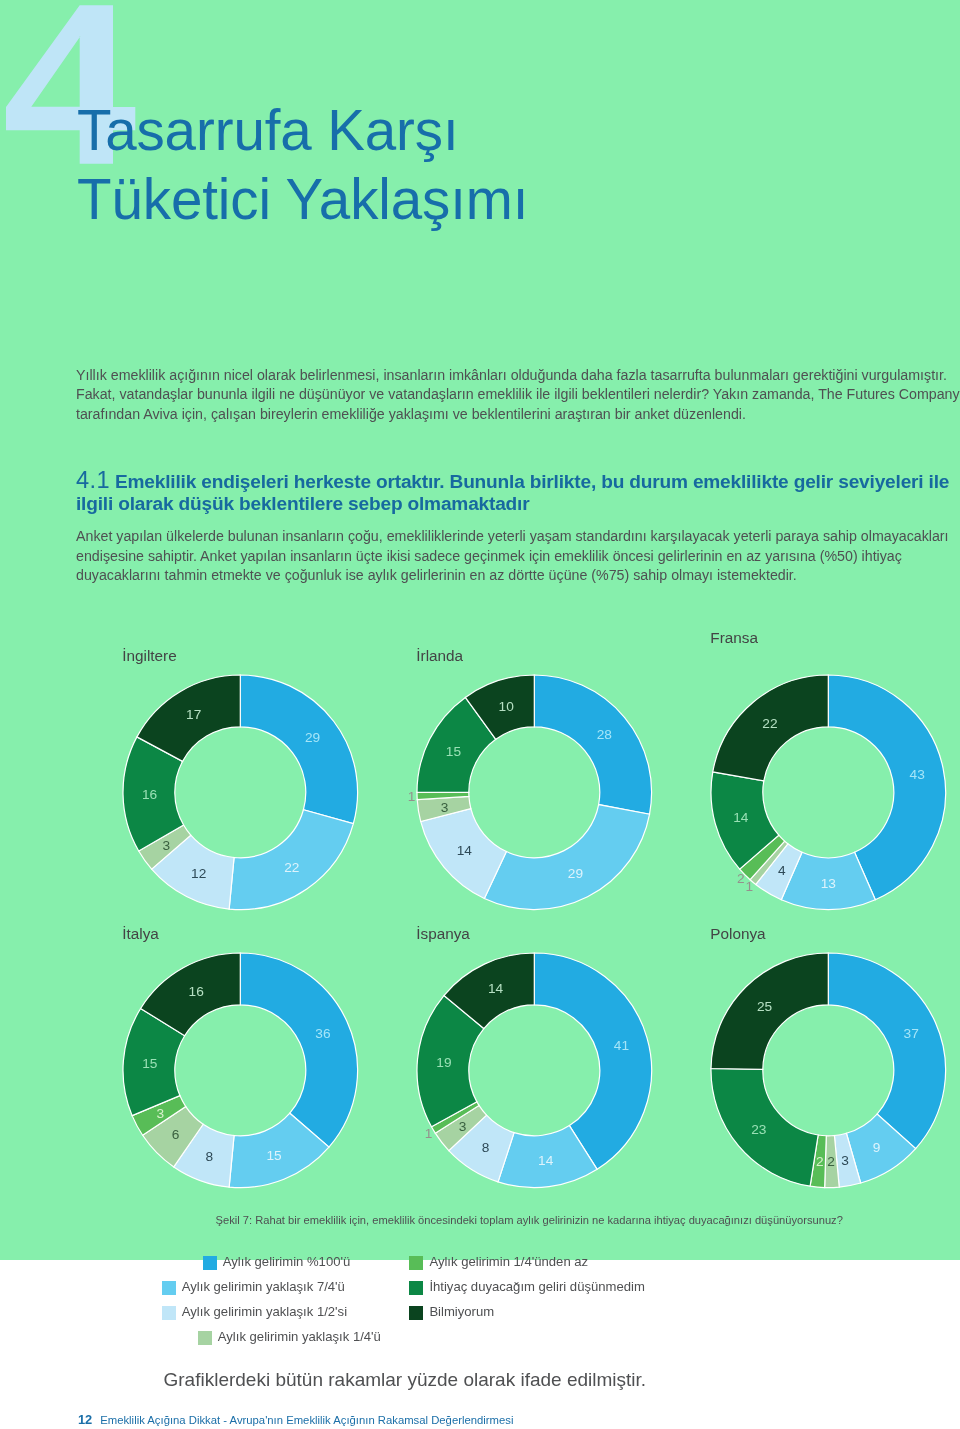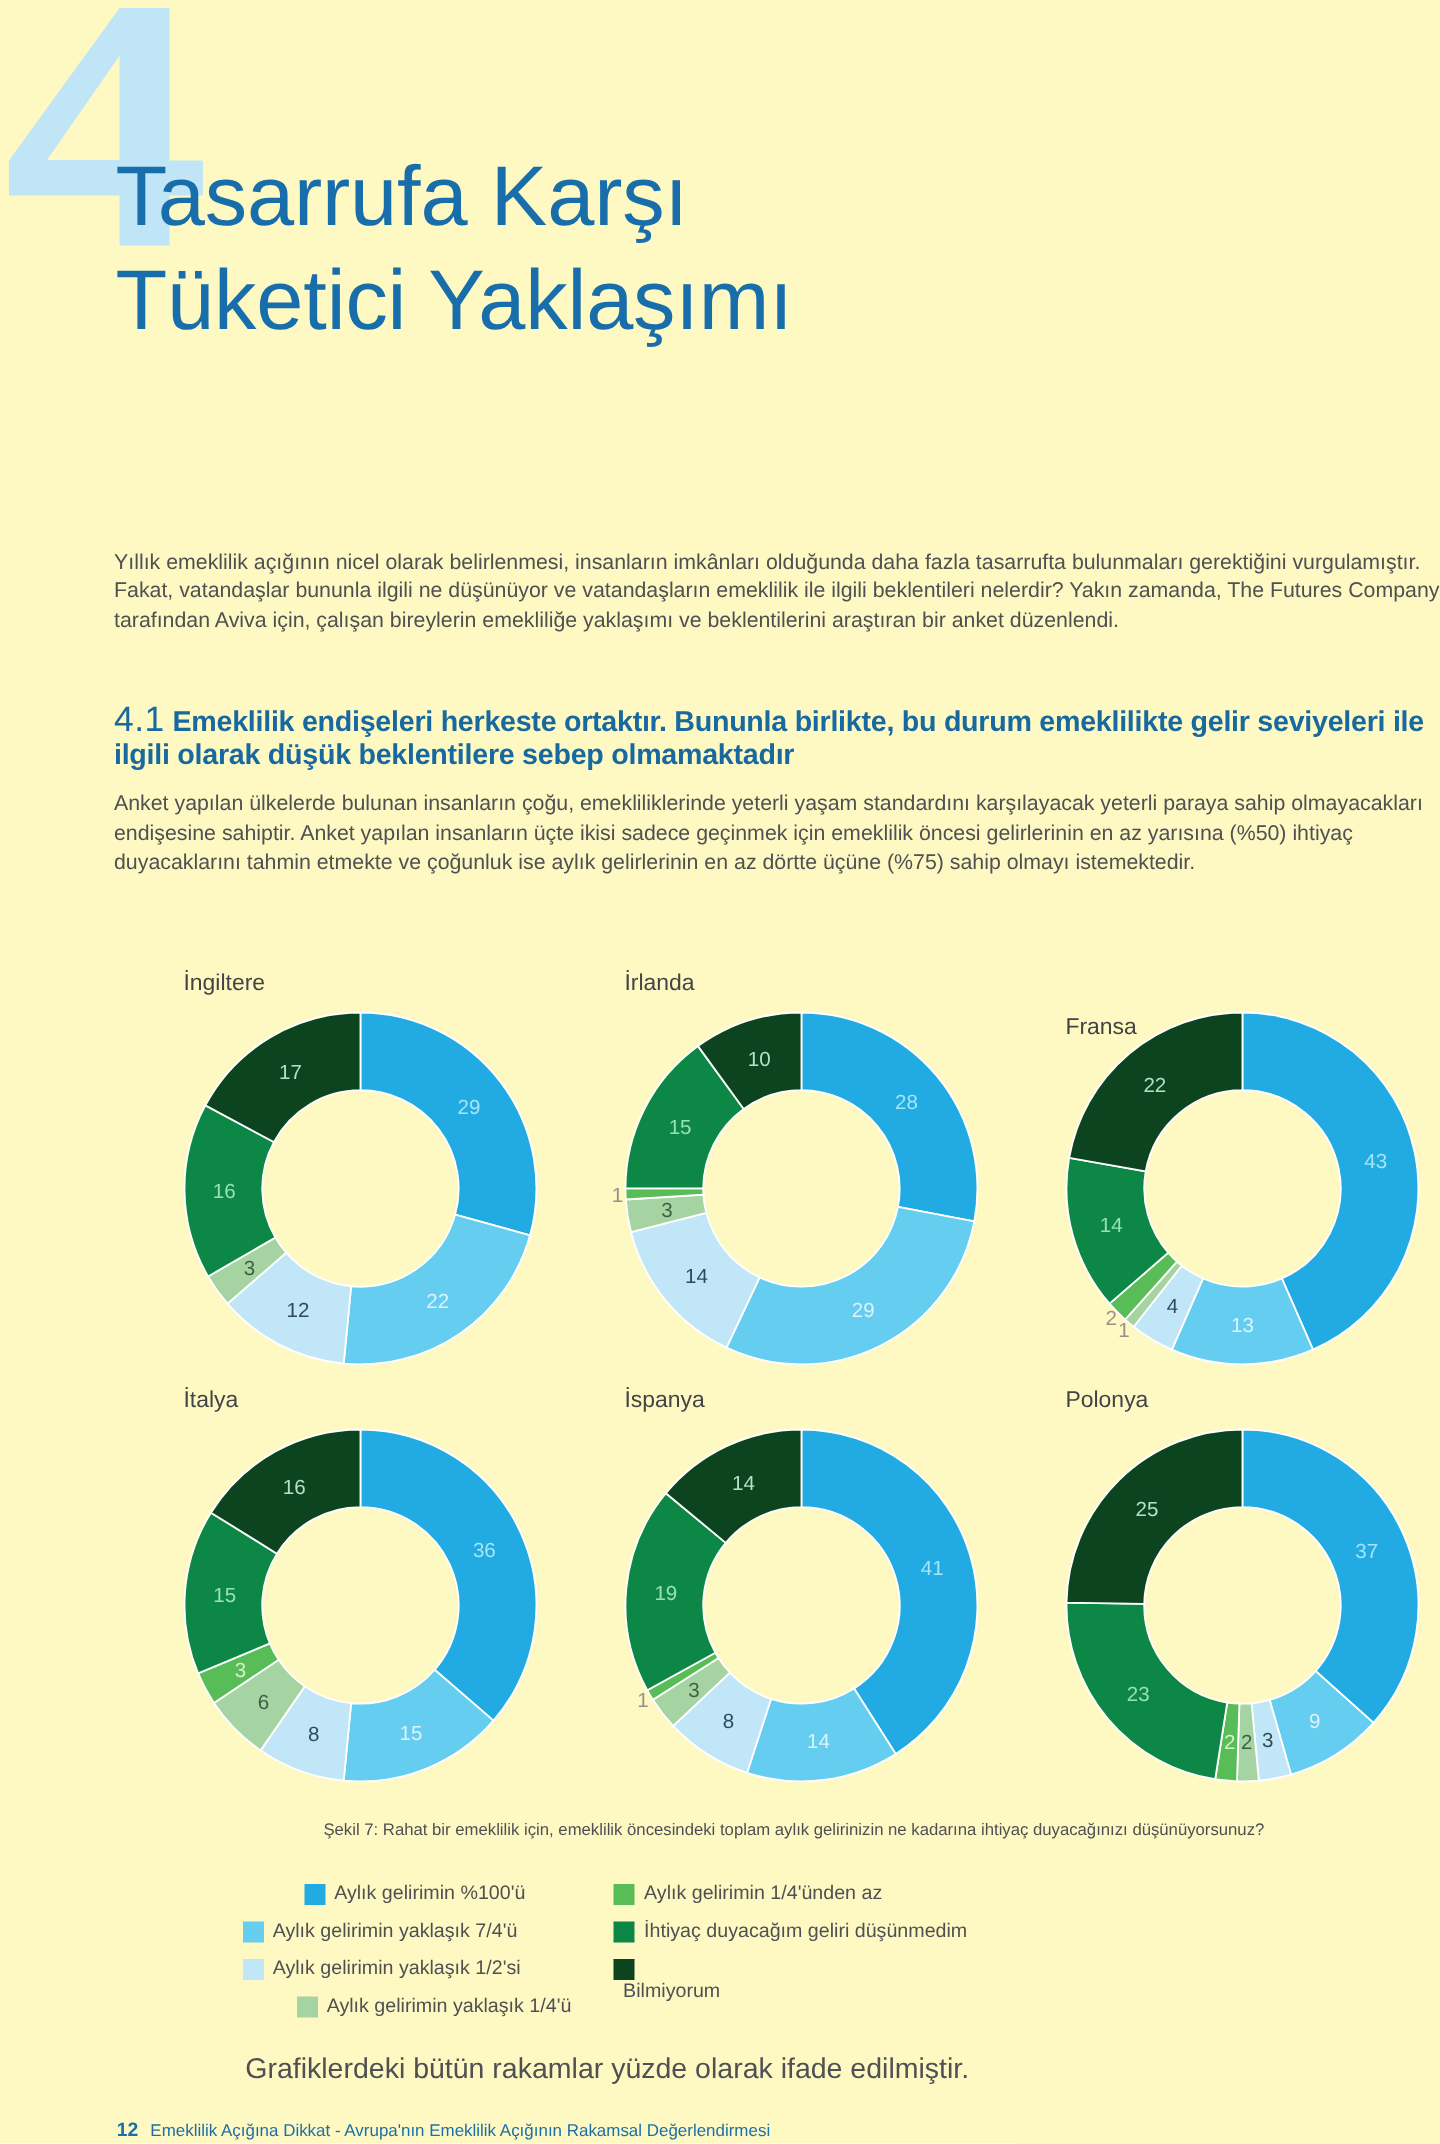--- a/index.html
+++ b/index.html
@@ -1,20 +1,20 @@
 <!DOCTYPE html>
 <html><head>
 <meta charset="utf-8">
 <title>Tasarrufa Karsi Tuketici Yaklasimi</title>
 <style>
   html,body{margin:0;padding:0;background:#ffffff;}
   body{width:960px;height:1429px;
        font-family:"Liberation Sans","DejaVu Sans",sans-serif;
        color:#58595b;position:relative;overflow:hidden;}
-  .page{position:relative;width:960px;height:1429px;background:#fef9c3;}
+  .page{position:relative;width:960px;height:1260px;background:#86efac;}
 
   
   #big-number{position:absolute;left:0;top:0;width:160px;height:180px;}
   #big-number svg{display:block;}
   #title-lines{position:absolute;left:77px;top:95.5px;
       font-size:56.5px;line-height:69px;color:#176eaa;font-weight:400;
       letter-spacing:-0.1px;white-space:nowrap;}
 
   
   #intro{position:absolute;left:76px;top:365.5px;width:900px;
@@ -93,21 +93,21 @@
         <path d="M417.00,791.90 A117.3,117.3 0 0 1 465.35,697.00 L495.80,738.91 A65.5,65.5 0 0 0 468.80,791.90 Z" fill="#0c8745" stroke="#ffffff" stroke-width="1.2"></path>
         <path d="M465.35,697.00 A117.3,117.3 0 0 1 534.30,674.60 L534.30,726.40 A65.5,65.5 0 0 0 495.80,738.91 Z" fill="#0b441f" stroke="#ffffff" stroke-width="1.2"></path>
         <text x="604.3" y="739.1" text-anchor="middle" class="slice-label" fill="#a5e5f8">28</text>
         <text x="575.5" y="877.9" text-anchor="middle" class="slice-label" fill="#ddf3fc">29</text>
         <text x="464.3" y="854.9" text-anchor="middle" class="slice-label" fill="#2e4a57">14</text>
         <text x="444.6" y="811.2" text-anchor="middle" class="slice-label" fill="#3a6140">3</text>
         <text x="411.6" y="800.9" text-anchor="middle" class="slice-label" fill="#95918d">1</text>
         <text x="453.4" y="755.8" text-anchor="middle" class="slice-label" fill="#9ae0b5">15</text>
         <text x="506.2" y="710.6" text-anchor="middle" class="slice-label" fill="#b6e0c3">10</text>
       </svg>
-      <div class="chart-title" style="left: 710.3px; top: 676px;">Fransa</div>
+      <div class="chart-title" style="left: 710.3px; top: 629px;">Fransa</div>
       <svg class="donut" width="242.6" height="242.6" viewBox="707 670.6 242.6 242.6" style="left: 707px; top: 670.6px;">
         <path d="M828.30,674.60 A117.3,117.3 0 0 1 875.33,899.36 L854.56,851.91 A65.5,65.5 0 0 0 828.30,726.40 Z" fill="#22abe2" stroke="#ffffff" stroke-width="1.2"></path>
         <path d="M875.33,899.36 A117.3,117.3 0 0 1 781.27,899.36 L802.04,851.91 A65.5,65.5 0 0 0 854.56,851.91 Z" fill="#64cdf0" stroke="#ffffff" stroke-width="1.2"></path>
         <path d="M781.27,899.36 A117.3,117.3 0 0 1 755.79,884.10 L787.81,843.39 A65.5,65.5 0 0 0 802.04,851.91 Z" fill="#c0e6f8" stroke="#ffffff" stroke-width="1.2"></path>
         <path d="M755.79,884.10 A117.3,117.3 0 0 1 750.09,879.32 L784.63,840.71 A65.5,65.5 0 0 0 787.81,843.39 Z" fill="#a6d3a2" stroke="#ffffff" stroke-width="1.2"></path>
         <path d="M750.09,879.32 A117.3,117.3 0 0 1 739.65,868.72 L778.80,834.79 A65.5,65.5 0 0 0 784.63,840.71 Z" fill="#58bd57" stroke="#ffffff" stroke-width="1.2"></path>
         <path d="M739.65,868.72 A117.3,117.3 0 0 1 712.78,771.53 L763.80,780.53 A65.5,65.5 0 0 0 778.80,834.79 Z" fill="#0c8745" stroke="#ffffff" stroke-width="1.2"></path>
         <path d="M712.78,771.53 A117.3,117.3 0 0 1 828.30,674.60 L828.30,726.40 A65.5,65.5 0 0 0 763.80,780.53 Z" fill="#0b441f" stroke="#ffffff" stroke-width="1.2"></path>
         <text x="917.2" y="778.4" text-anchor="middle" class="slice-label" fill="#a5e5f8">43</text>
         <text x="828.3" y="887.8" text-anchor="middle" class="slice-label" fill="#ddf3fc">13</text>
@@ -189,21 +189,21 @@
         <span class="leg-tx">Aylık gelirimin yaklaşık 1/4'ü</span>
       </div>
       <div class="leg-item" style="left: 247.6px; top: 0px;">
         <span class="leg-sw" style="background: rgb(88, 189, 87);"></span>
         <span class="leg-tx">Aylık gelirimin 1/4'ünden az</span>
       </div>
       <div class="leg-item" style="left: 247.6px; top: 24.9px;">
         <span class="leg-sw" style="background: rgb(12, 135, 69);"></span>
         <span class="leg-tx">İhtiyaç duyacağım geliri düşünmedim</span>
       </div>
-      <div class="leg-item" style="left: 247.6px; top: 49.8px; flex-direction: column;">
+      <div class="leg-item" style="left: 247.6px; top: 49.8px;">
         <span class="leg-sw" style="background: rgb(11, 68, 31);"></span>
         <span class="leg-tx">Bilmiyorum</span>
       </div>
     </div>
   <div id="note">Grafiklerdeki bütün rakamlar yüzde olarak ifade edilmiştir.</div>
 
   <div id="footer">
     <span class="pg">12</span><span>Emeklilik Açığına Dikkat - Avrupa'nın Emeklilik Açığının Rakamsal Değerlendirmesi</span>
   </div>
 </div>

